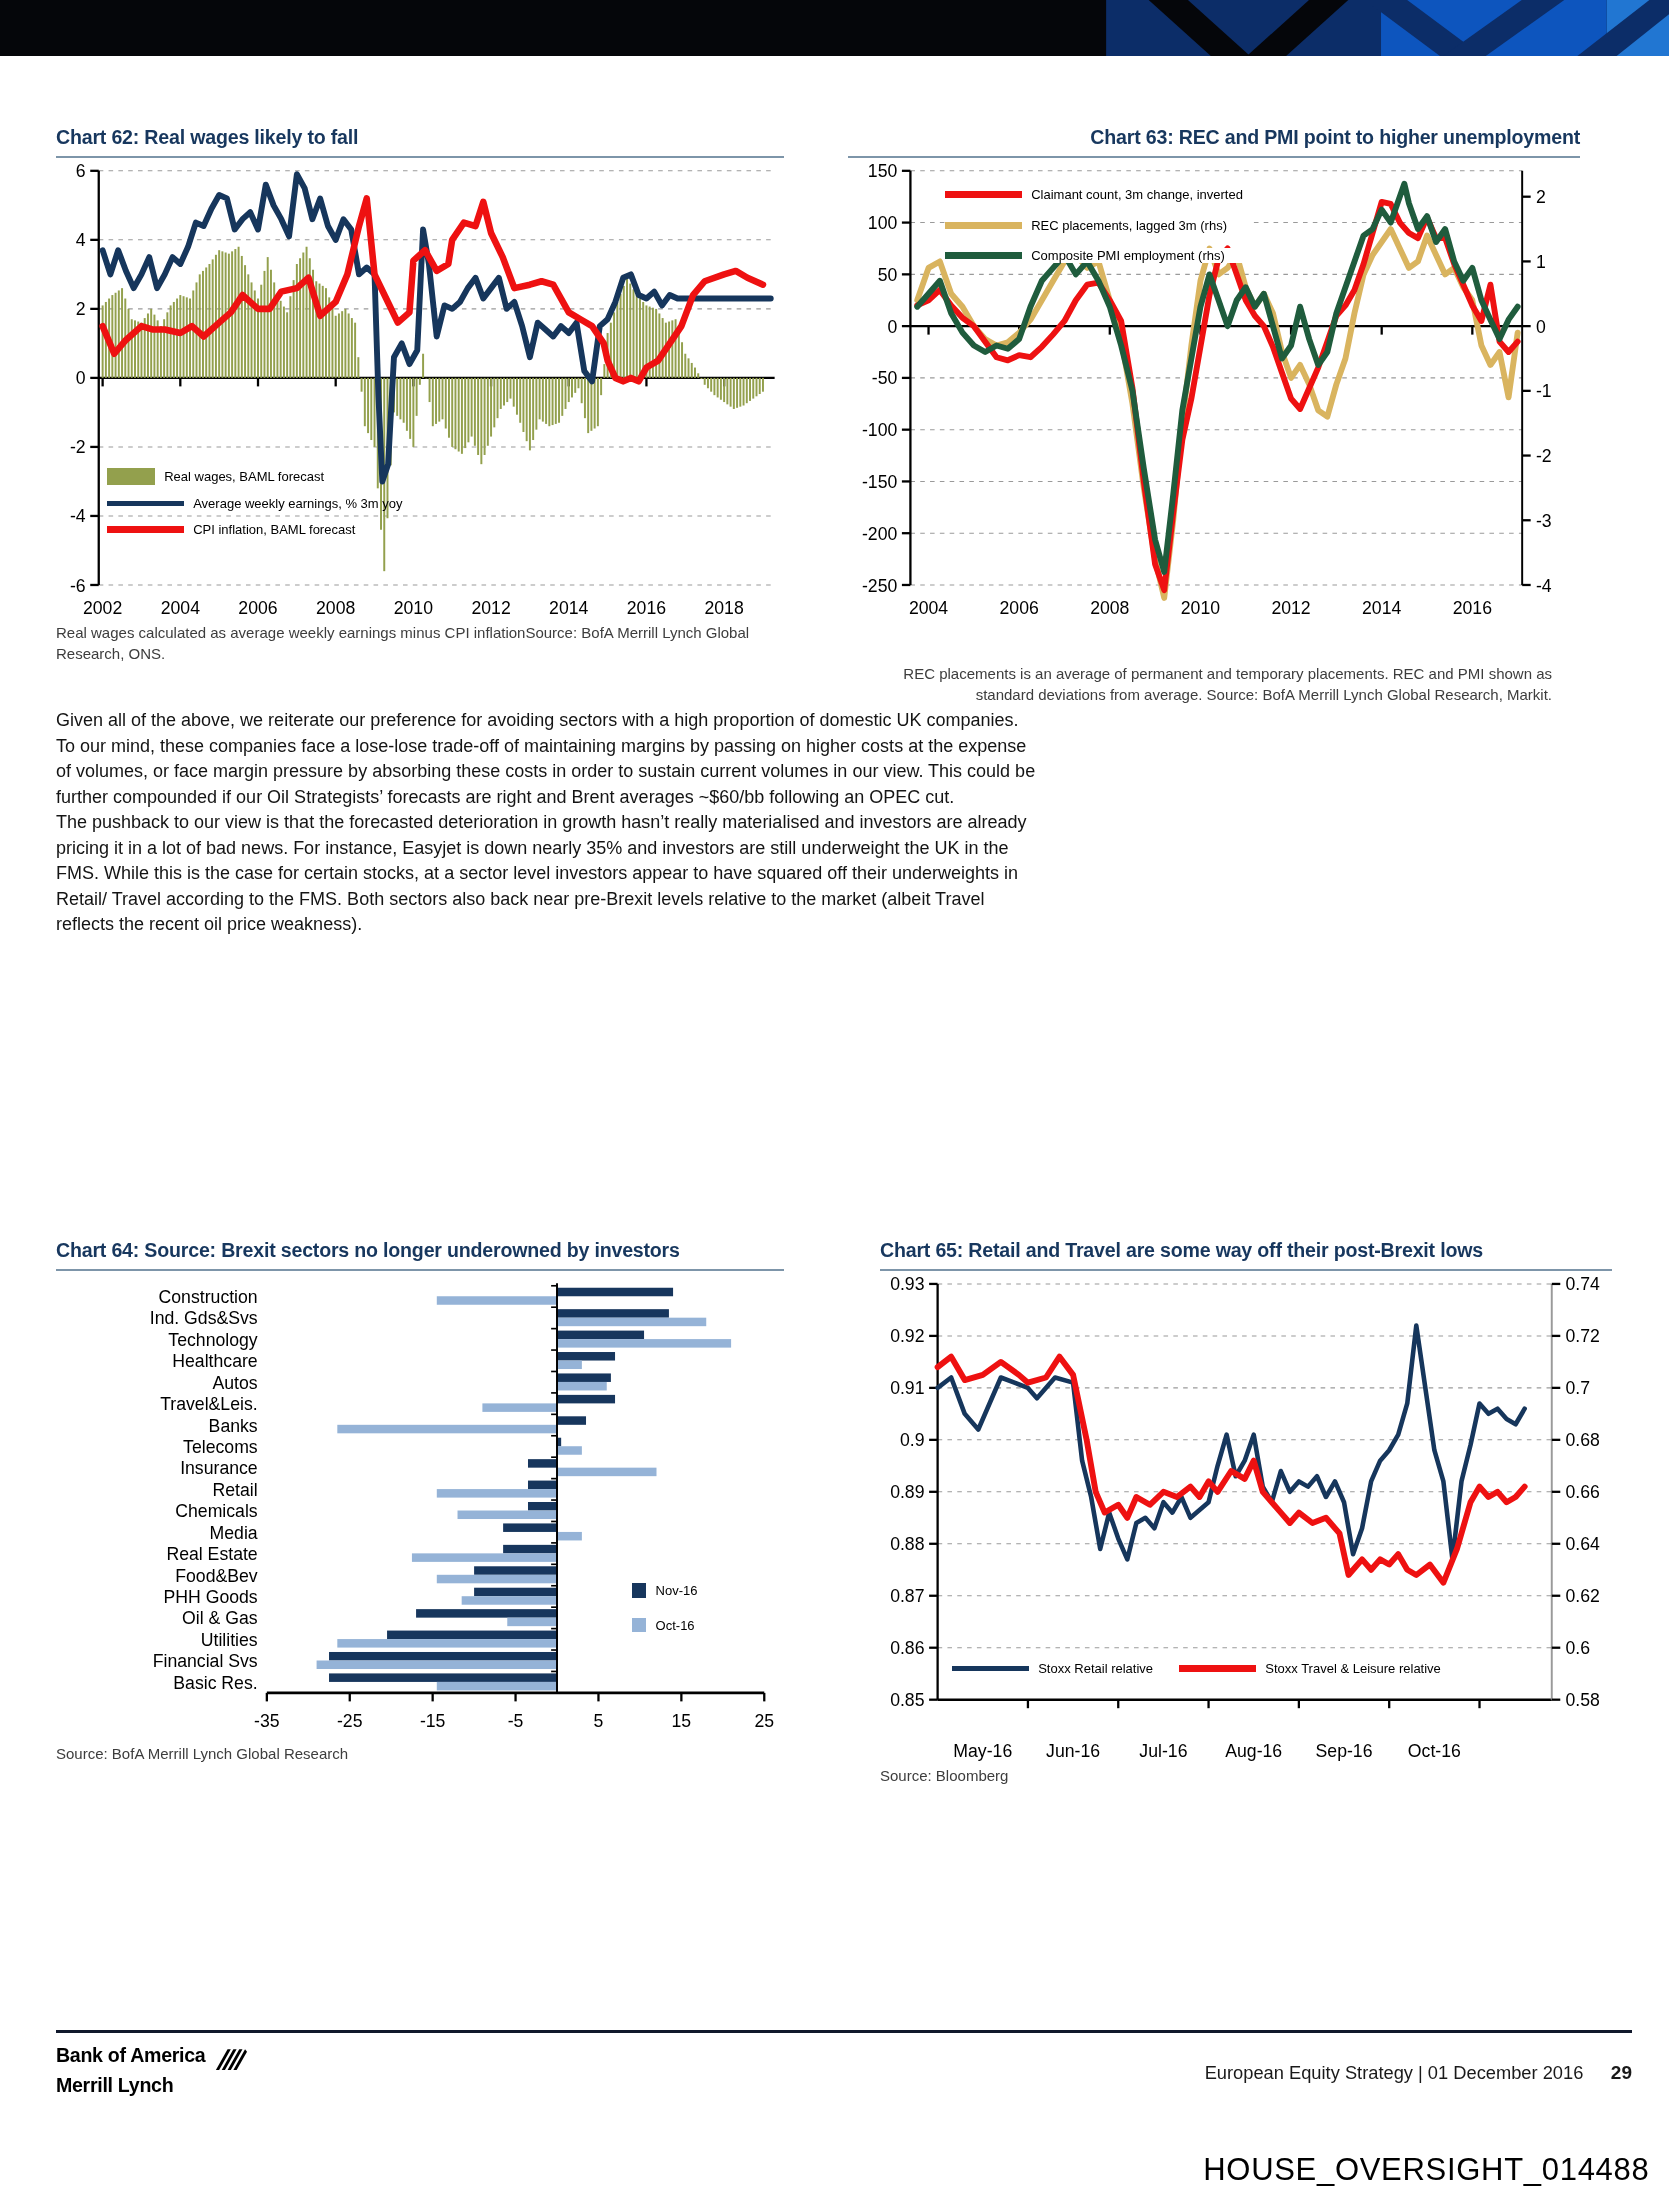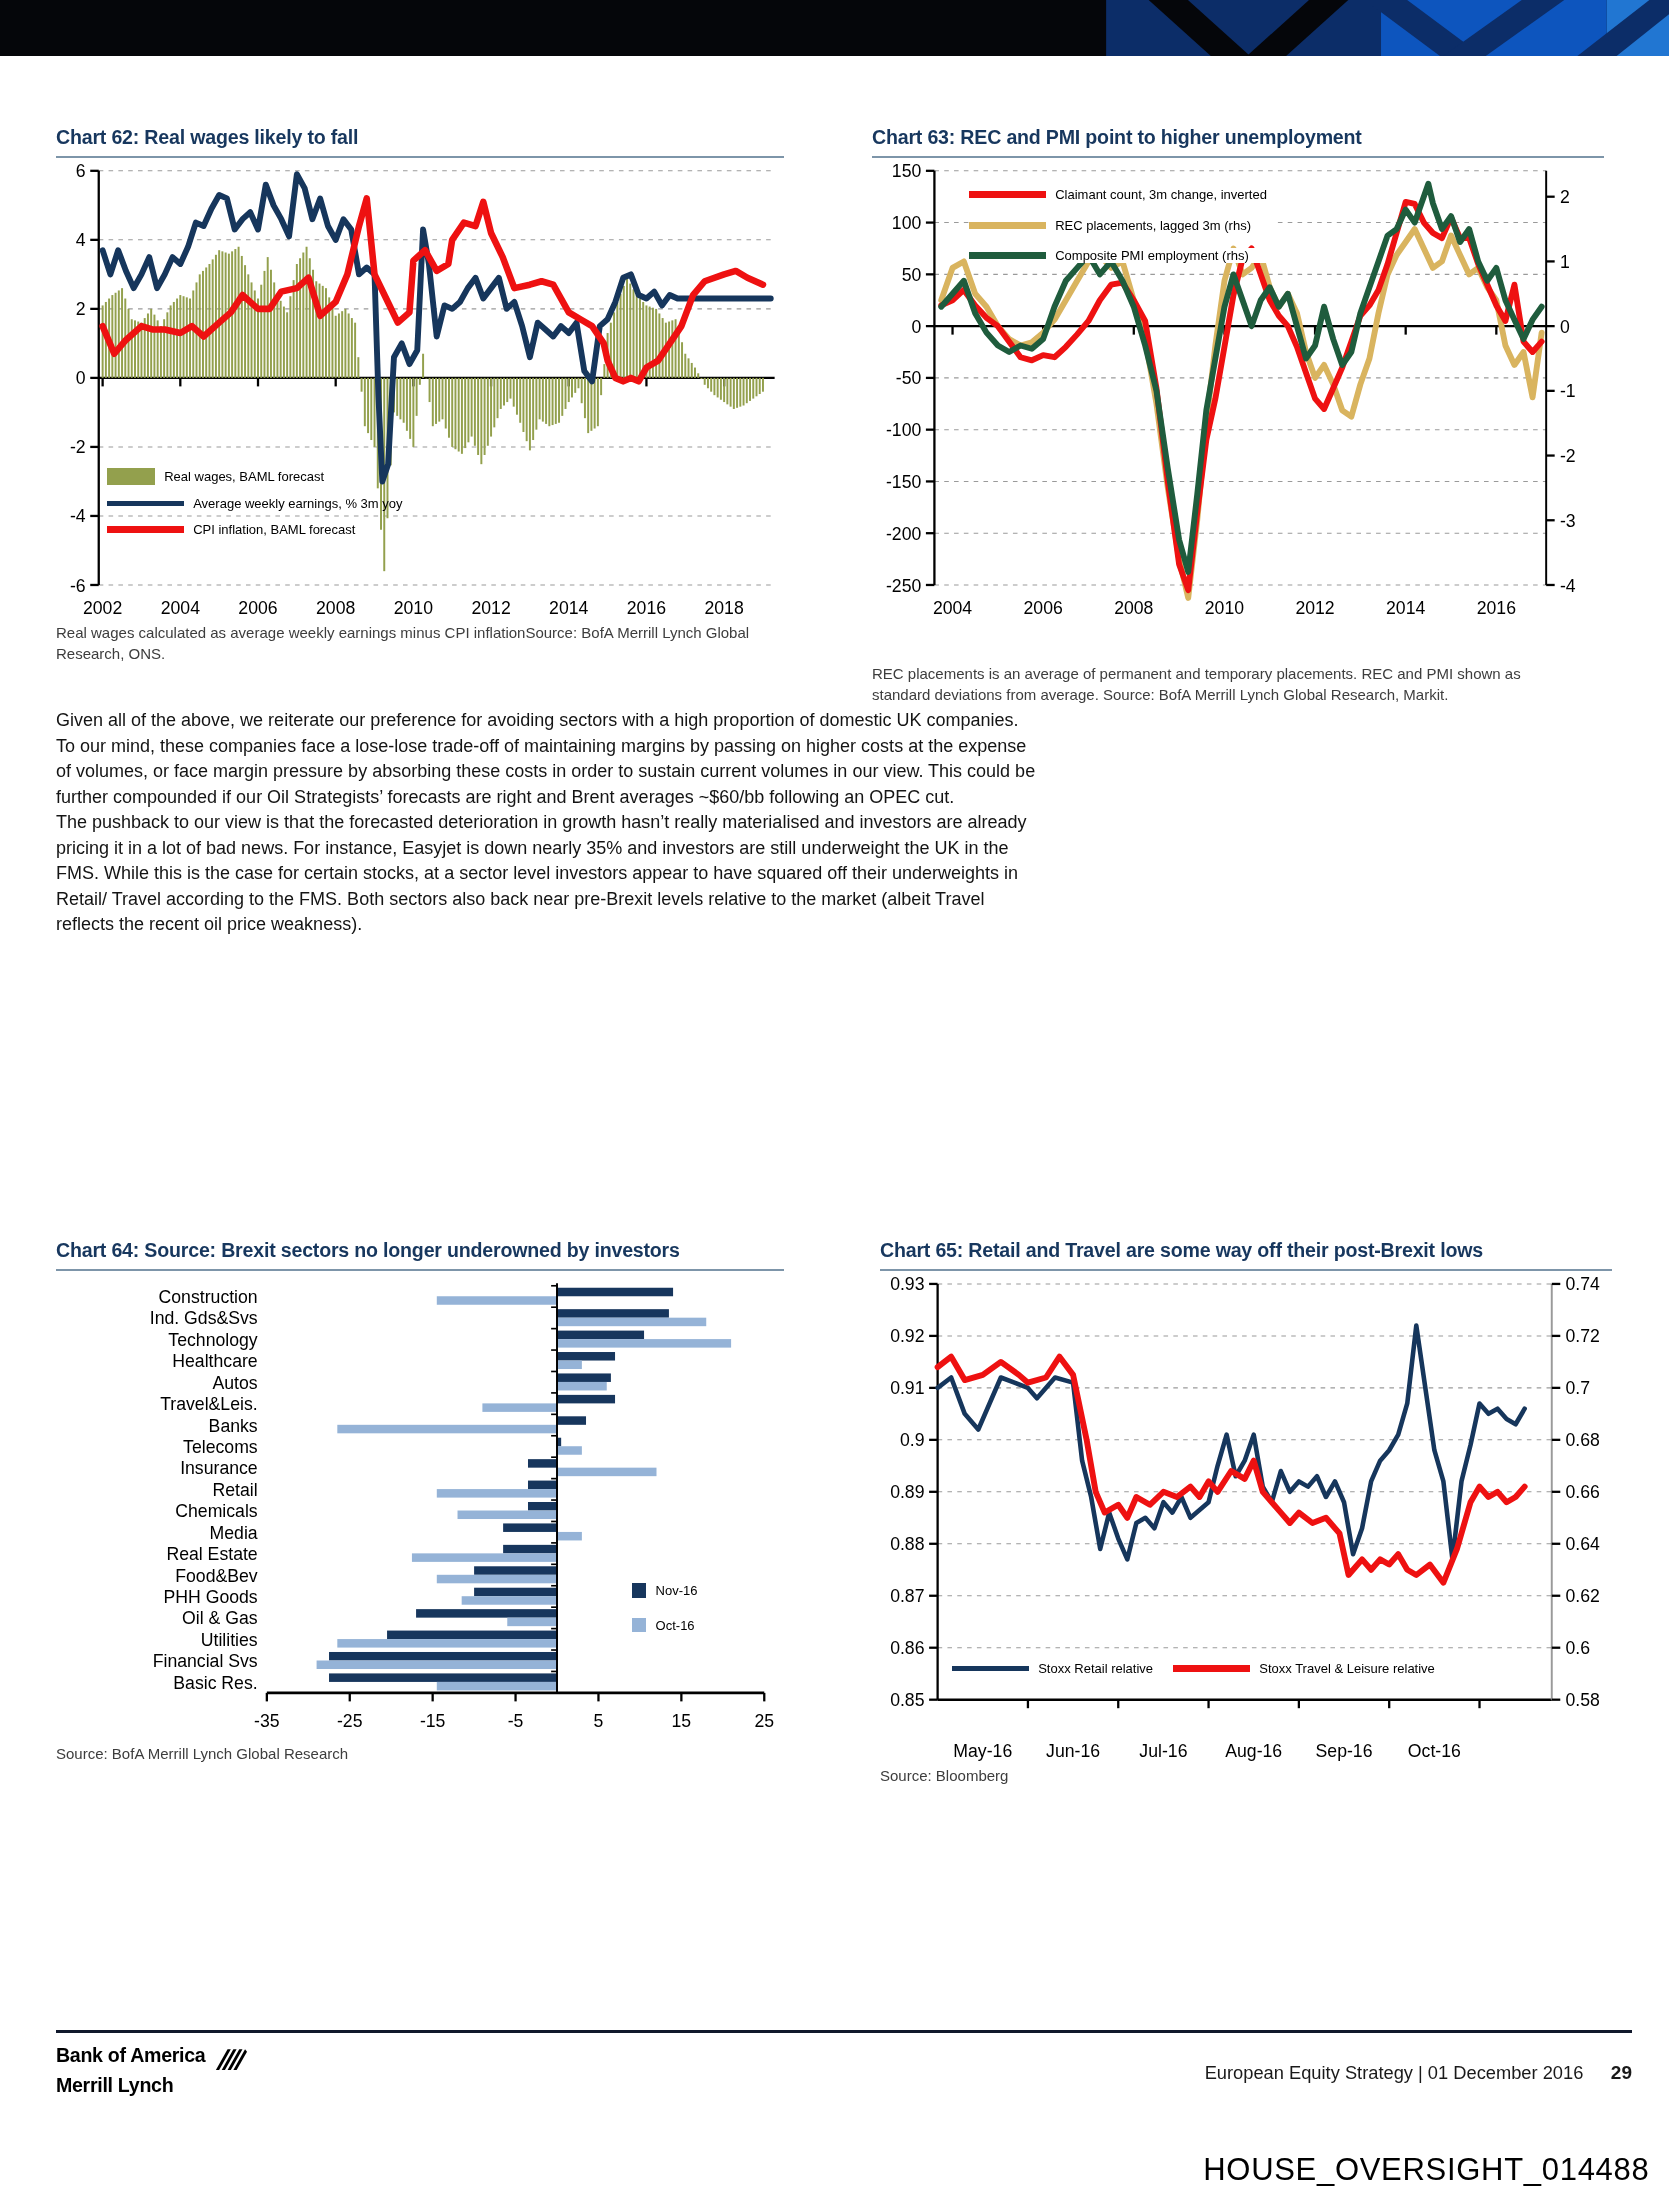--- a/index.html
+++ b/index.html
@@ -6,41 +6,41 @@
   html,body { background:#ffffff; }
   body {
     width:1669px; height:2205px; position:relative;
     font-family:"Liberation Sans", sans-serif; color:#141414;
   }
   
   #banner { position:absolute; left:0; top:0; width:1669px; height:56px; }
   
   .block { position:absolute; }
   #c62 { left:56px;  top:126px;  width:728px; }
-  #c63 { left:872px; top:126px; width:732px; }
+  #c63 { left:848px; top:126px; width:732px;text-align:right; }
   #c64 { left:56px;  top:1239px; width:728px; }
   #c65 { left:880px; top:1239px; width:732px; }
   .chart-title {
     font-size:19.6px; font-weight:bold; color:#17375e; letter-spacing:-0.2px;
     padding-bottom:6.5px; border-bottom:2.6px solid #7d95a9;
   }
   svg.plot { display:block; margin-top:3.9px; }
   svg.plot text { font-family:"Liberation Sans", sans-serif; fill:#000; }
   .caption { font-size:15px; color:#3d3d3d; line-height:1.4; margin-top:2.6px; }
   #c62 .caption { width:694px; }
   #c63 .caption { width:704px;margin-top:44px; }
   
   .legend { position:absolute; display:flex; flex-direction:column; }
   .leg-item { display:flex; align-items:center; font-size:13px; color:#000; white-space:nowrap; }
   .leg-item .sw { flex:0 0 auto; margin-right:9.2px; }
   #c62 .legend { left:51px; top:342px; gap:11px; }
   #c63 .legend { left:97px; top:61px; gap:15.7px; }
   #c63 .leg-item { background:#fff; padding-right:6.5px; }
   #c64 .legend { left:576px; top:344px; gap:19.6px; }
-  #c65 .legend { left:72px; top:422px; flex-direction:row; gap:20px; }
+  #c65 .legend { left:72px; top:422px; flex-direction:row; gap:26px; }
   .sw-bar  { width:48px; height:17px; }
   .sw-line { width:77px; height:5.9px; }
   .sw-line.thick { height:7.2px; }
   .sw-sq   { width:14.4px; height:14.4px; }
   
   #body-text { position:absolute; left:56px; top:708px; width:985px; font-size:18px; line-height:25.5px; color:#141414; }
   #body-text h2 { font-size:19px; line-height:23.6px; color:#17375e; margin:56px 0 9.2px 0; }
   
   #footer-rule { position:absolute; left:56px; top:2030px; width:1576px; height:2.6px; background:#10182b; }
   #footer-logo { position:absolute; left:56px; top:2044px; font-weight:bold; font-size:19.6px; line-height:22px; color:#000; letter-spacing:-0.3px; }

